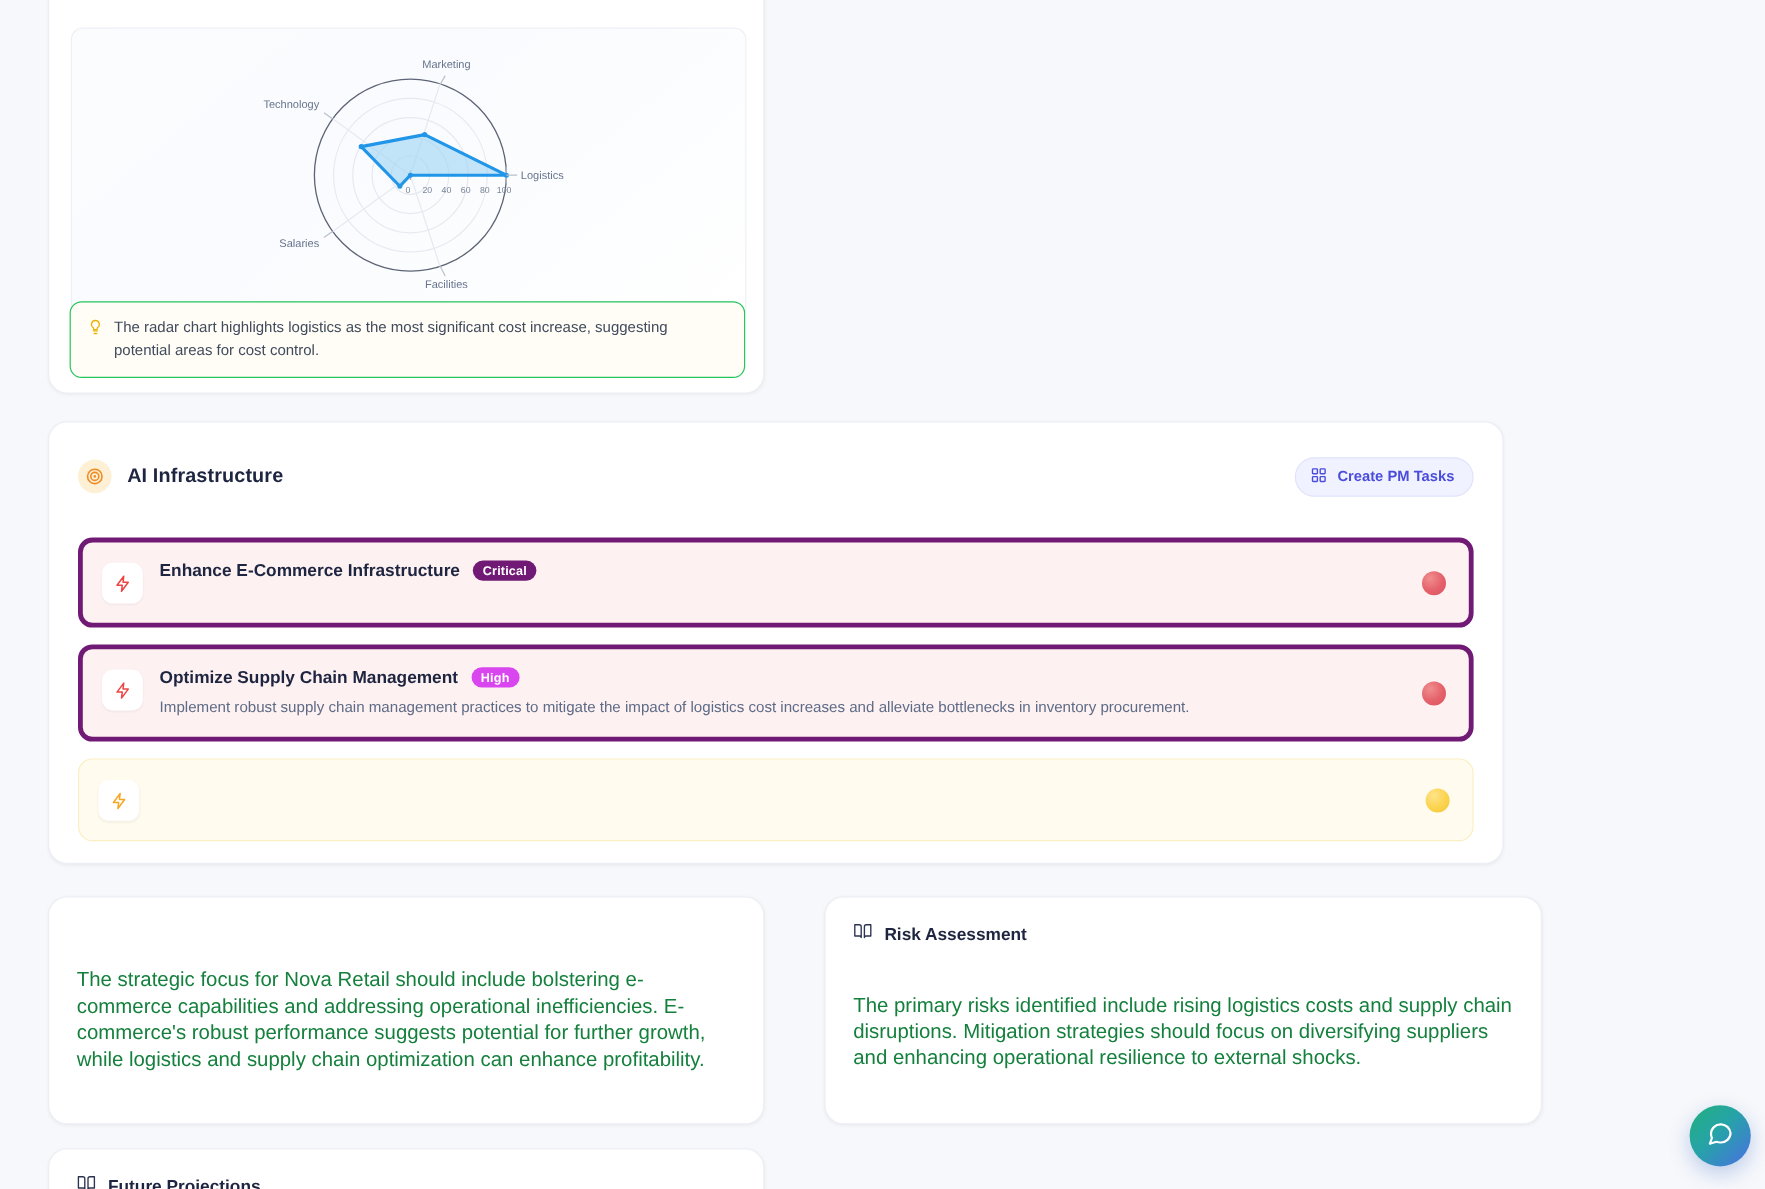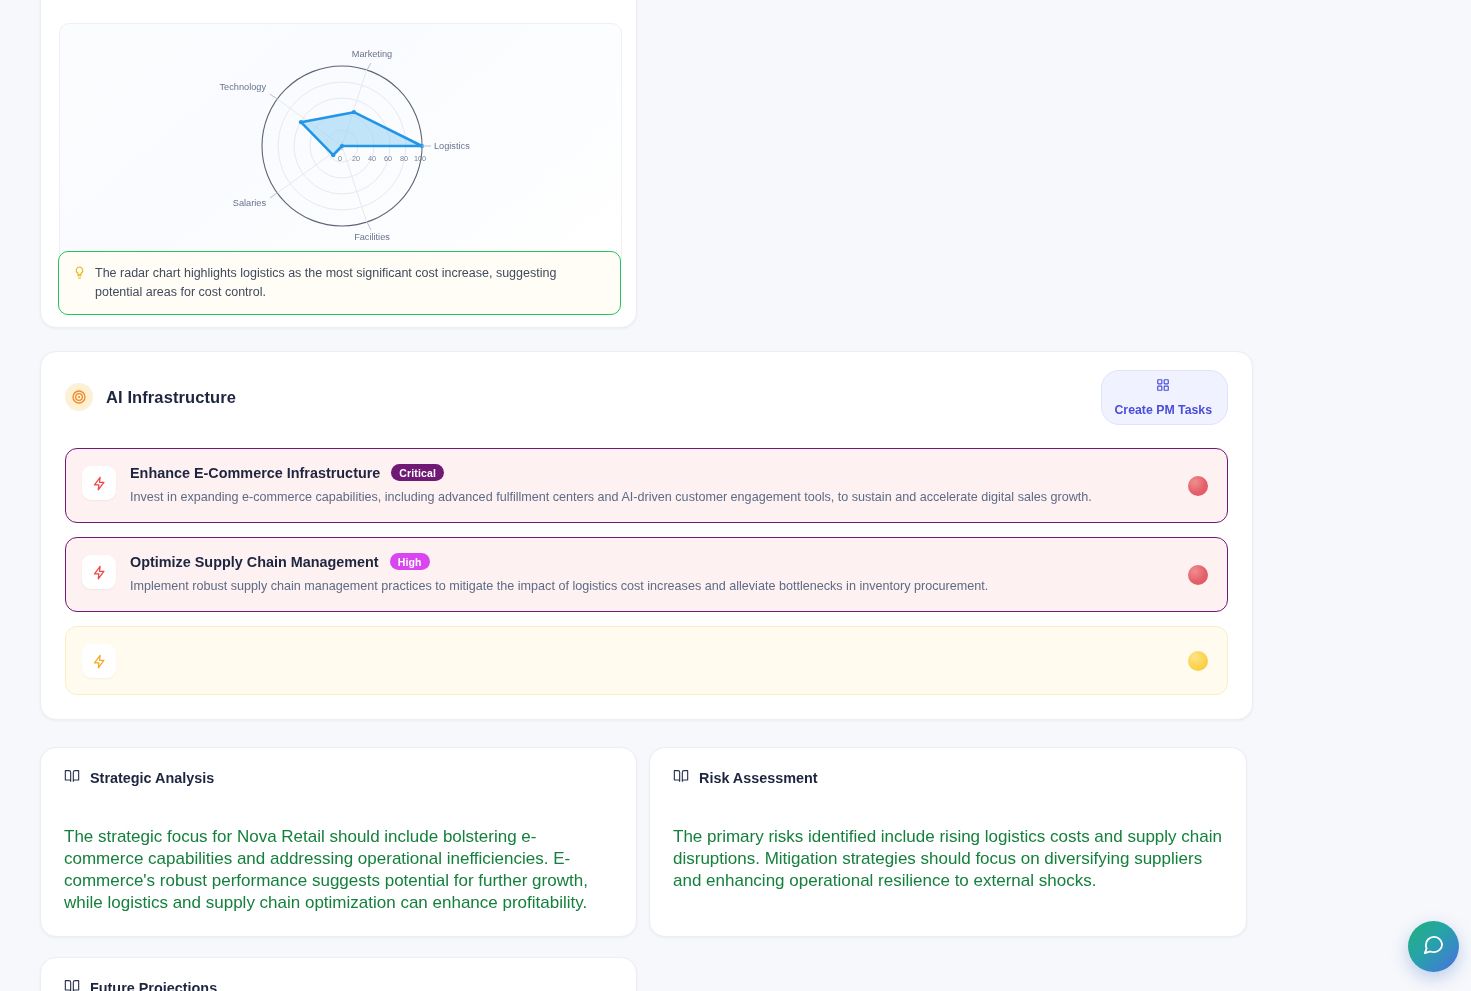--- a/index.html
+++ b/index.html
@@ -101,34 +101,33 @@
     margin-left: auto;
     display: flex; align-items: center; gap: 8px;
     background: #f1f2ff;
     border: 1px solid #e0e2fb;
     border-radius: 18px;
     padding: 7px 15px 7px 12px;
     color: #4a4ddb;
     font-size: 12.3px;
     font-weight: 700;
     cursor: pointer;
-    flex-direction: column;
   }
 
   .rec-list { margin-top: 34px; display: flex; flex-direction: column; gap: 14px; }
   .rec {
     position: relative;
     border-radius: 12px;
     padding: 15px 60px 16px 16px;
     display: flex;
     gap: 14px;
   }
   .rec.sev-critical, .rec.sev-high {
     background: #fdf1f1;
-    border: 1px solid #701a75;
+    border: 4px solid #701a75;
   }
   .rec.sev-medium {
     background: #fffcef;
     border: 1px solid #fbeec4;
   }
   .rec .zapbox {
     flex: 0 0 auto;
     width: 34px; height: 34px;
     border-radius: 9px;
     background: #ffffff;
@@ -171,21 +170,21 @@
   }
   .rec .dot.red    { background: radial-gradient(circle at 34% 30%, #f08e8e 0%, #e4606a 55%, #dc5560 100%); }
   .rec .dot.yellow { background: radial-gradient(circle at 34% 30%, #ffe389 0%, #fbd34d 55%, #f5c53c 100%); }
 
   
   .tcard {
     position: absolute;
     padding: 20px 23px;
   }
   #strategic-analysis-card { left: 40px;  top: 747px; width: 597px; height: 190px; }
-  #risk-assessment-card    { left: 649px; top: 747px; width: 598px; height: 190px; }
+  #risk-assessment-card    { left: 687px; top: 747px; width: 598px; height: 190px; }
   #future-projections-card { left: 40px;  top: 957px; width: 597px; height: 120px; }
 
   .tcard .thead { display: flex; align-items: center; gap: 10px; }
   .tcard .thead .tt {
     font-size: 14.4px;
     font-weight: 700;
     color: #1e2540;
   }
   .tcard .tbody {
     margin-top: 38px;
@@ -321,21 +320,20 @@
       <span class="zapbox">
         <svg width="15" height="15" viewBox="0 0 24 24" fill="none" stroke="#ef4444" stroke-width="2" stroke-linejoin="round">
           <polygon points="13 2 4 14 11 14 10 22 19 10 12 10 13 2"></polygon>
         </svg>
       </span>
       <div class="body">
         <div class="rowtop">
           <span class="rtitle">Enhance E-Commerce Infrastructure</span>
           <span class="badge critical">Critical</span>
         </div>
-        <div class="rdesc">Invest in expanding e-commerce capabilities, including advanced fulfillment centers and AI-driven customer engagement tools, to sustain and accelerate digital sales growth.</div>
       </div>
       <span class="dot red"></span>
     </div>
 
     <div class="rec sev-high">
       <span class="zapbox">
         <svg width="15" height="15" viewBox="0 0 24 24" fill="none" stroke="#ef4444" stroke-width="2" stroke-linejoin="round">
           <polygon points="13 2 4 14 11 14 10 22 19 10 12 10 13 2"></polygon>
         </svg>
       </span>
@@ -355,29 +353,20 @@
           <polygon points="13 2 4 14 11 14 10 22 19 10 12 10 13 2"></polygon>
         </svg>
       </span>
       <span class="dot yellow"></span>
     </div>
 
   </div>
 </div>
 
 <div id="strategic-analysis-card" class="card tcard">
-  <div class="thead">
-    <span>
-      <svg width="16" height="16" viewBox="0 0 24 24" fill="none" stroke="#2b3350" stroke-width="1.7" stroke-linecap="round" stroke-linejoin="round">
-        <path d="M2 4h5.5A2.5 2.5 0 0 1 10 6.5V20a2 2 0 0 0-2-2H2z"></path>
-        <path d="M22 4h-5.5A2.5 2.5 0 0 0 14 6.5V20a2 2 0 0 1 2-2h6z"></path>
-      </svg>
-    </span>
-    <span class="tt">Strategic Analysis</span>
-  </div>
   <div class="tbody">The strategic focus for Nova Retail should include bolstering e-commerce capabilities and addressing operational inefficiencies. E-commerce's robust performance suggests potential for further growth, while logistics and supply chain optimization can enhance profitability.</div>
 </div>
 
 <div id="risk-assessment-card" class="card tcard">
   <div class="thead">
     <span>
       <svg width="16" height="16" viewBox="0 0 24 24" fill="none" stroke="#2b3350" stroke-width="1.7" stroke-linecap="round" stroke-linejoin="round">
         <path d="M2 4h5.5A2.5 2.5 0 0 1 10 6.5V20a2 2 0 0 0-2-2H2z"></path>
         <path d="M22 4h-5.5A2.5 2.5 0 0 0 14 6.5V20a2 2 0 0 1 2-2h6z"></path>
       </svg>

